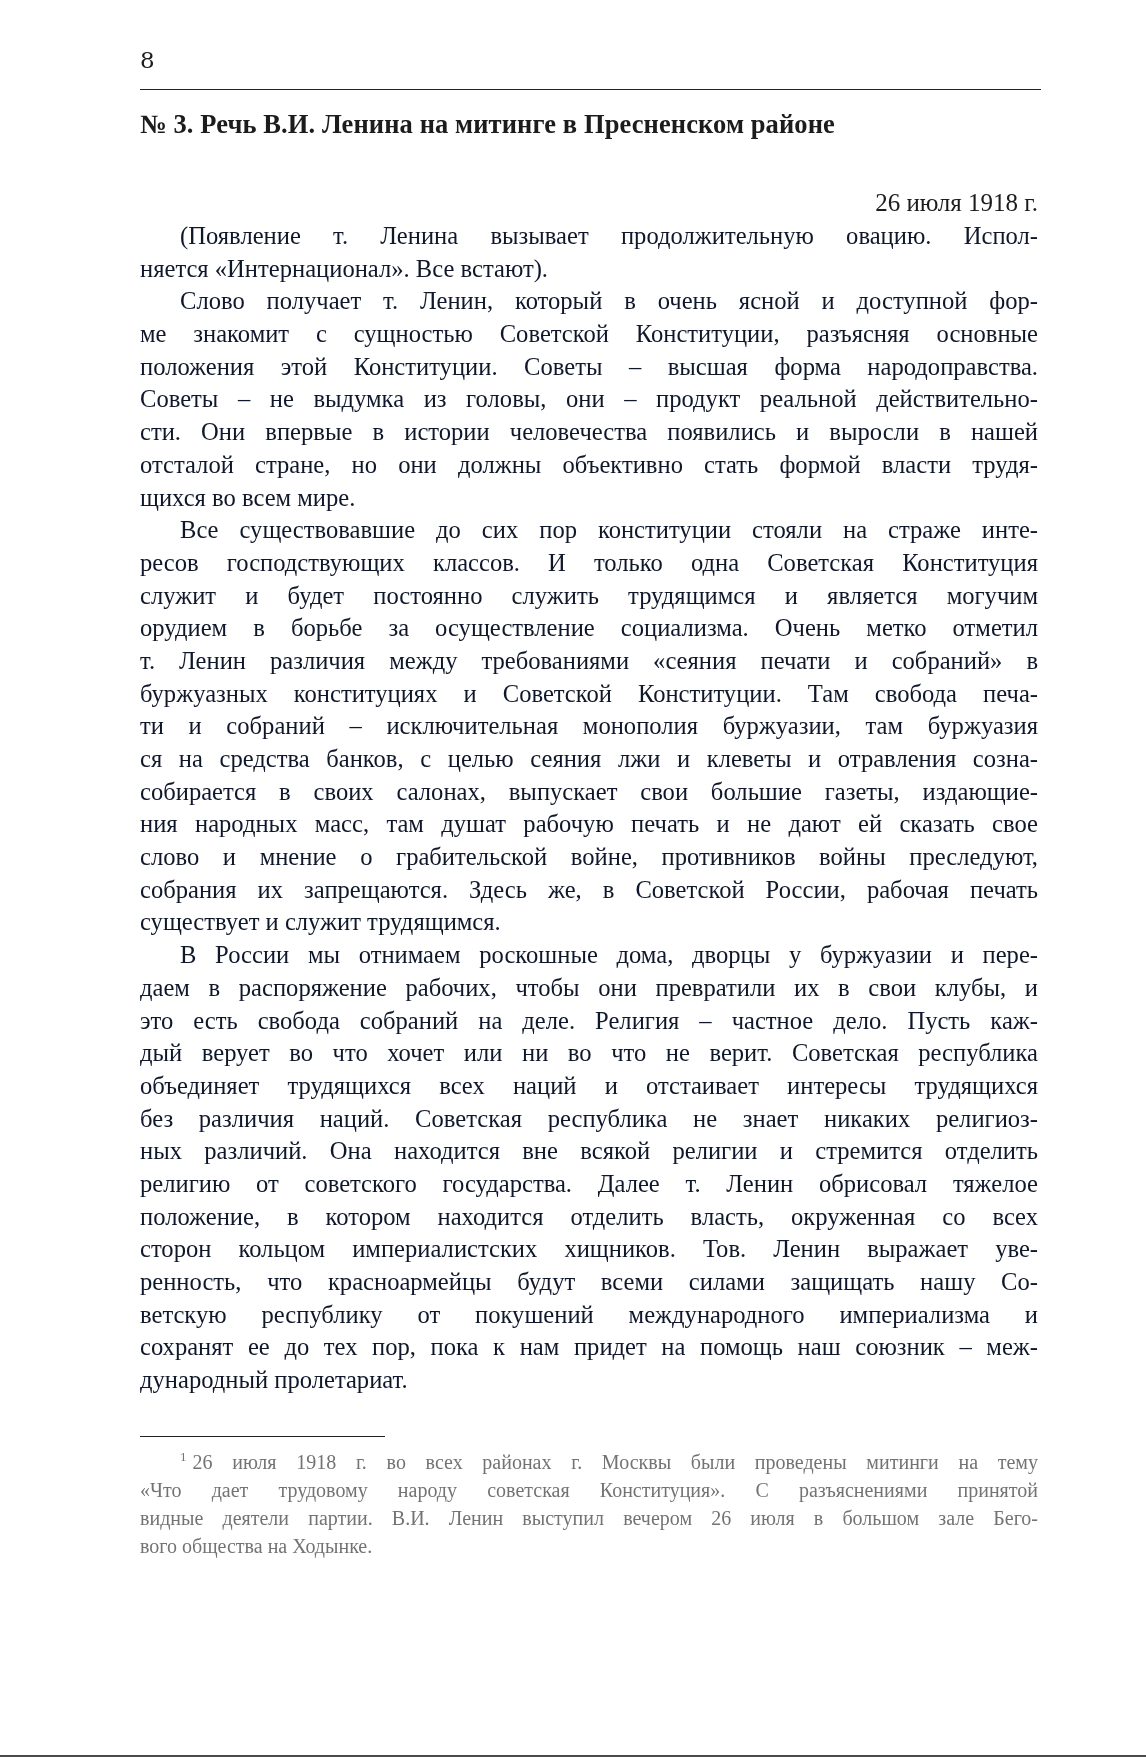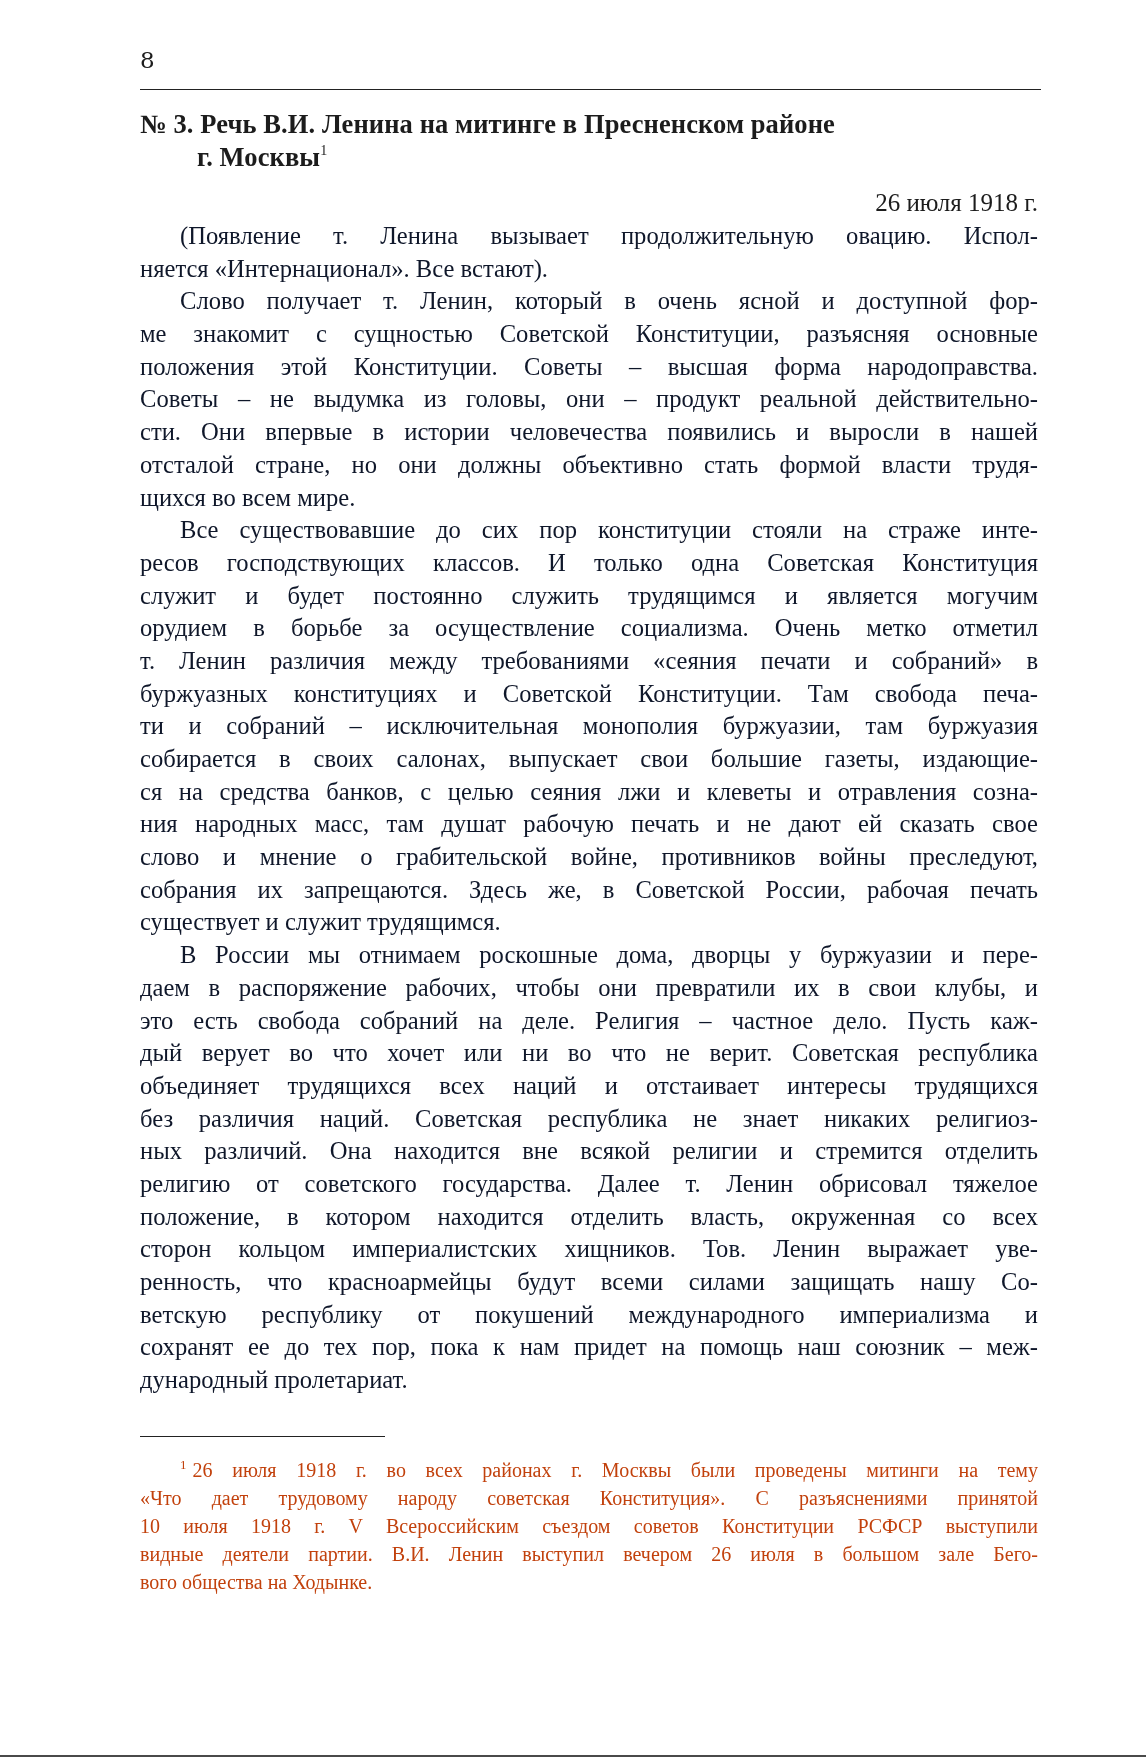--- a/index.html
+++ b/index.html
@@ -10,39 +10,38 @@
     .title .line2 { padding-left: 57px; display: block; }
     .title sup { font-size: 14px; font-weight: normal; vertical-align: 11px; line-height: 0; }
     .dateline { position: absolute; right: 108px; top: 188px; font-family: "Liberation Serif", serif; font-size: 25px; line-height: 30px; }
     .body-text { position: absolute; left: 140px; top: 220px; width: 898px; font-family: "Liberation Serif", serif; font-size: 24.6px; color: #0f172a; }
     .body-text .ln { display: block; height: 32.7px; line-height: 32.7px; text-align: justify; text-align-last: justify; white-space: nowrap; overflow: visible; }
     .body-text .ln.last { text-align-last: left; font-family: Liberation Serif, serif; }
     .body-text .ln.indent { padding-left: 40px; }
     .body-text .ln > span { display: inline-block; width: 100%; text-align: justify; text-align-last: justify; white-space: normal; }
     .body-text .ln.last > span { text-align-last: left; }
     .fn-rule { position: absolute; left: 140px; top: 1436px; width: 245px; height: 0; border-top: 1.5px solid #222; }
-    .footnotes { position: absolute; left: 140px; top: 1448px; width: 898px; font-family: "Liberation Serif", serif; font-size: 20px; color: #c2410c; margin-top: 8px; }
+    .footnotes { position: absolute; left: 140px; top: 1448px; width: 898px; font-family: "Liberation Serif", serif; font-size: 20px; color: #737373; }
     .footnotes .ln { display: block; height: 28px; line-height: 28px; white-space: nowrap; }
     .footnotes .ln > span { display: inline-block; width: 100%; text-align: justify; text-align-last: justify; white-space: normal; }
     .footnotes .ln.indent { padding-left: 40px; box-sizing: border-box; }
     .footnotes .ln.indent > span { width: 100%; }
     .footnotes .ln.last > span { text-align-last: left; }
     .footnotes sup { font-size: 13px; vertical-align: 8px; line-height: 0; margin-right: 6px; }
     .bottom-edge { position: absolute; left: 0; bottom: 0; width: 1146px; height: 2px; background: #4a4a4a; }
     .body-text .ln.indent { box-sizing: border-box; }
   </style>
 </head>
 <body>
 
 <div class="page-number">8</div>
 <div class="top-rule"></div>
 
 <div class="title">
   <span>№ 3. Речь В.И. Ленина на митинге в Пресненском районе</span>
-  <span class="line2"><span>г. Москвы</span><sup>1</sup></span>
 </div>
 
 <div class="dateline">26 июля 1918 г.</div>
 
 <div class="body-text" id="body-text">
     <div class="ln indent"><span>(Появление т. Ленина вызывает продолжительную овацию. Испол-</span></div>
     <div class="ln last"><span>няется «Интернационал». Все встают).</span></div>
     <div class="ln indent"><span>Слово получает т. Ленин, который в очень ясной и доступной фор-</span></div>
     <div class="ln"><span>ме знакомит с сущностью Советской Конституции, разъясняя основные</span></div>
     <div class="ln"><span>положения этой Конституции. Советы – высшая форма народоправства.</span></div>
@@ -50,22 +49,22 @@
     <div class="ln"><span>сти. Они впервые в истории человечества появились и выросли в нашей</span></div>
     <div class="ln"><span>отсталой стране, но они должны объективно стать формой власти трудя-</span></div>
     <div class="ln last"><span>щихся во всем мире.</span></div>
     <div class="ln indent"><span>Все существовавшие до сих пор конституции стояли на страже инте-</span></div>
     <div class="ln"><span>ресов господствующих классов. И только одна Советская Конституция</span></div>
     <div class="ln"><span>служит и будет постоянно служить трудящимся и является могучим</span></div>
     <div class="ln"><span>орудием в борьбе за осуществление социализма. Очень метко отметил</span></div>
     <div class="ln"><span>т. Ленин различия между требованиями «сеяния печати и собраний» в</span></div>
     <div class="ln"><span>буржуазных конституциях и Советской Конституции. Там свобода печа-</span></div>
     <div class="ln"><span>ти и собраний – исключительная монополия буржуазии, там буржуазия</span></div>
+    <div class="ln"><span>ся на средства банков, с целью сеяния лжи и клеветы и отравления созна-</span></div>
     <div class="ln"><span>собирается в своих салонах, выпускает свои большие газеты, издающие-</span></div>
-    <div class="ln"><span>ся на средства банков, с целью сеяния лжи и клеветы и отравления созна-</span></div>
     <div class="ln"><span>ния народных масс, там душат рабочую печать и не дают ей сказать свое</span></div>
     <div class="ln"><span>слово и мнение о грабительской войне, противников войны преследуют,</span></div>
     <div class="ln"><span>собрания их запрещаются. Здесь же, в Советской России, рабочая печать</span></div>
     <div class="ln last"><span>существует и служит трудящимся.</span></div>
     <div class="ln indent"><span>В России мы отнимаем роскошные дома, дворцы у буржуазии и пере-</span></div>
     <div class="ln"><span>даем в распоряжение рабочих, чтобы они превратили их в свои клубы, и</span></div>
     <div class="ln"><span>это есть свобода собраний на деле. Религия – частное дело. Пусть каж-</span></div>
     <div class="ln"><span>дый верует во что хочет или ни во что не верит. Советская республика</span></div>
     <div class="ln"><span>объединяет трудящихся всех наций и отстаивает интересы трудящихся</span></div>
     <div class="ln"><span>без различия наций. Советская республика не знает никаких религиоз-</span></div>
@@ -76,18 +75,17 @@
     <div class="ln"><span>ренность, что красноармейцы будут всеми силами защищать нашу Со-</span></div>
     <div class="ln"><span>ветскую республику от покушений международного империализма и</span></div>
     <div class="ln"><span>сохранят ее до тех пор, пока к нам придет на помощь наш союзник – меж-</span></div>
     <div class="ln last"><span>дународный пролетариат.</span></div>
   </div>
 
 <div class="fn-rule"></div>
 <div class="footnotes" id="footnotes">
     <div class="ln indent"><span><sup>1</sup><span>26 июля 1918 г. во всех районах г. Москвы были проведены митинги на тему</span></span></div>
     <div class="ln"><span>«Что дает трудовому народу советская Конституция». С разъяснениями принятой</span></div>
-    <div class="ln"><span>10 июля 1918 г. V Всероссийским съездом советов Конституции РСФСР выступили</span></div>
     <div class="ln"><span>видные деятели партии. В.И. Ленин выступил вечером 26 июля в большом зале Бего-</span></div>
     <div class="ln last"><span>вого общества на Ходынке.</span></div>
   </div>
 
 <div class="bottom-edge"></div>
 
 </body></html>

